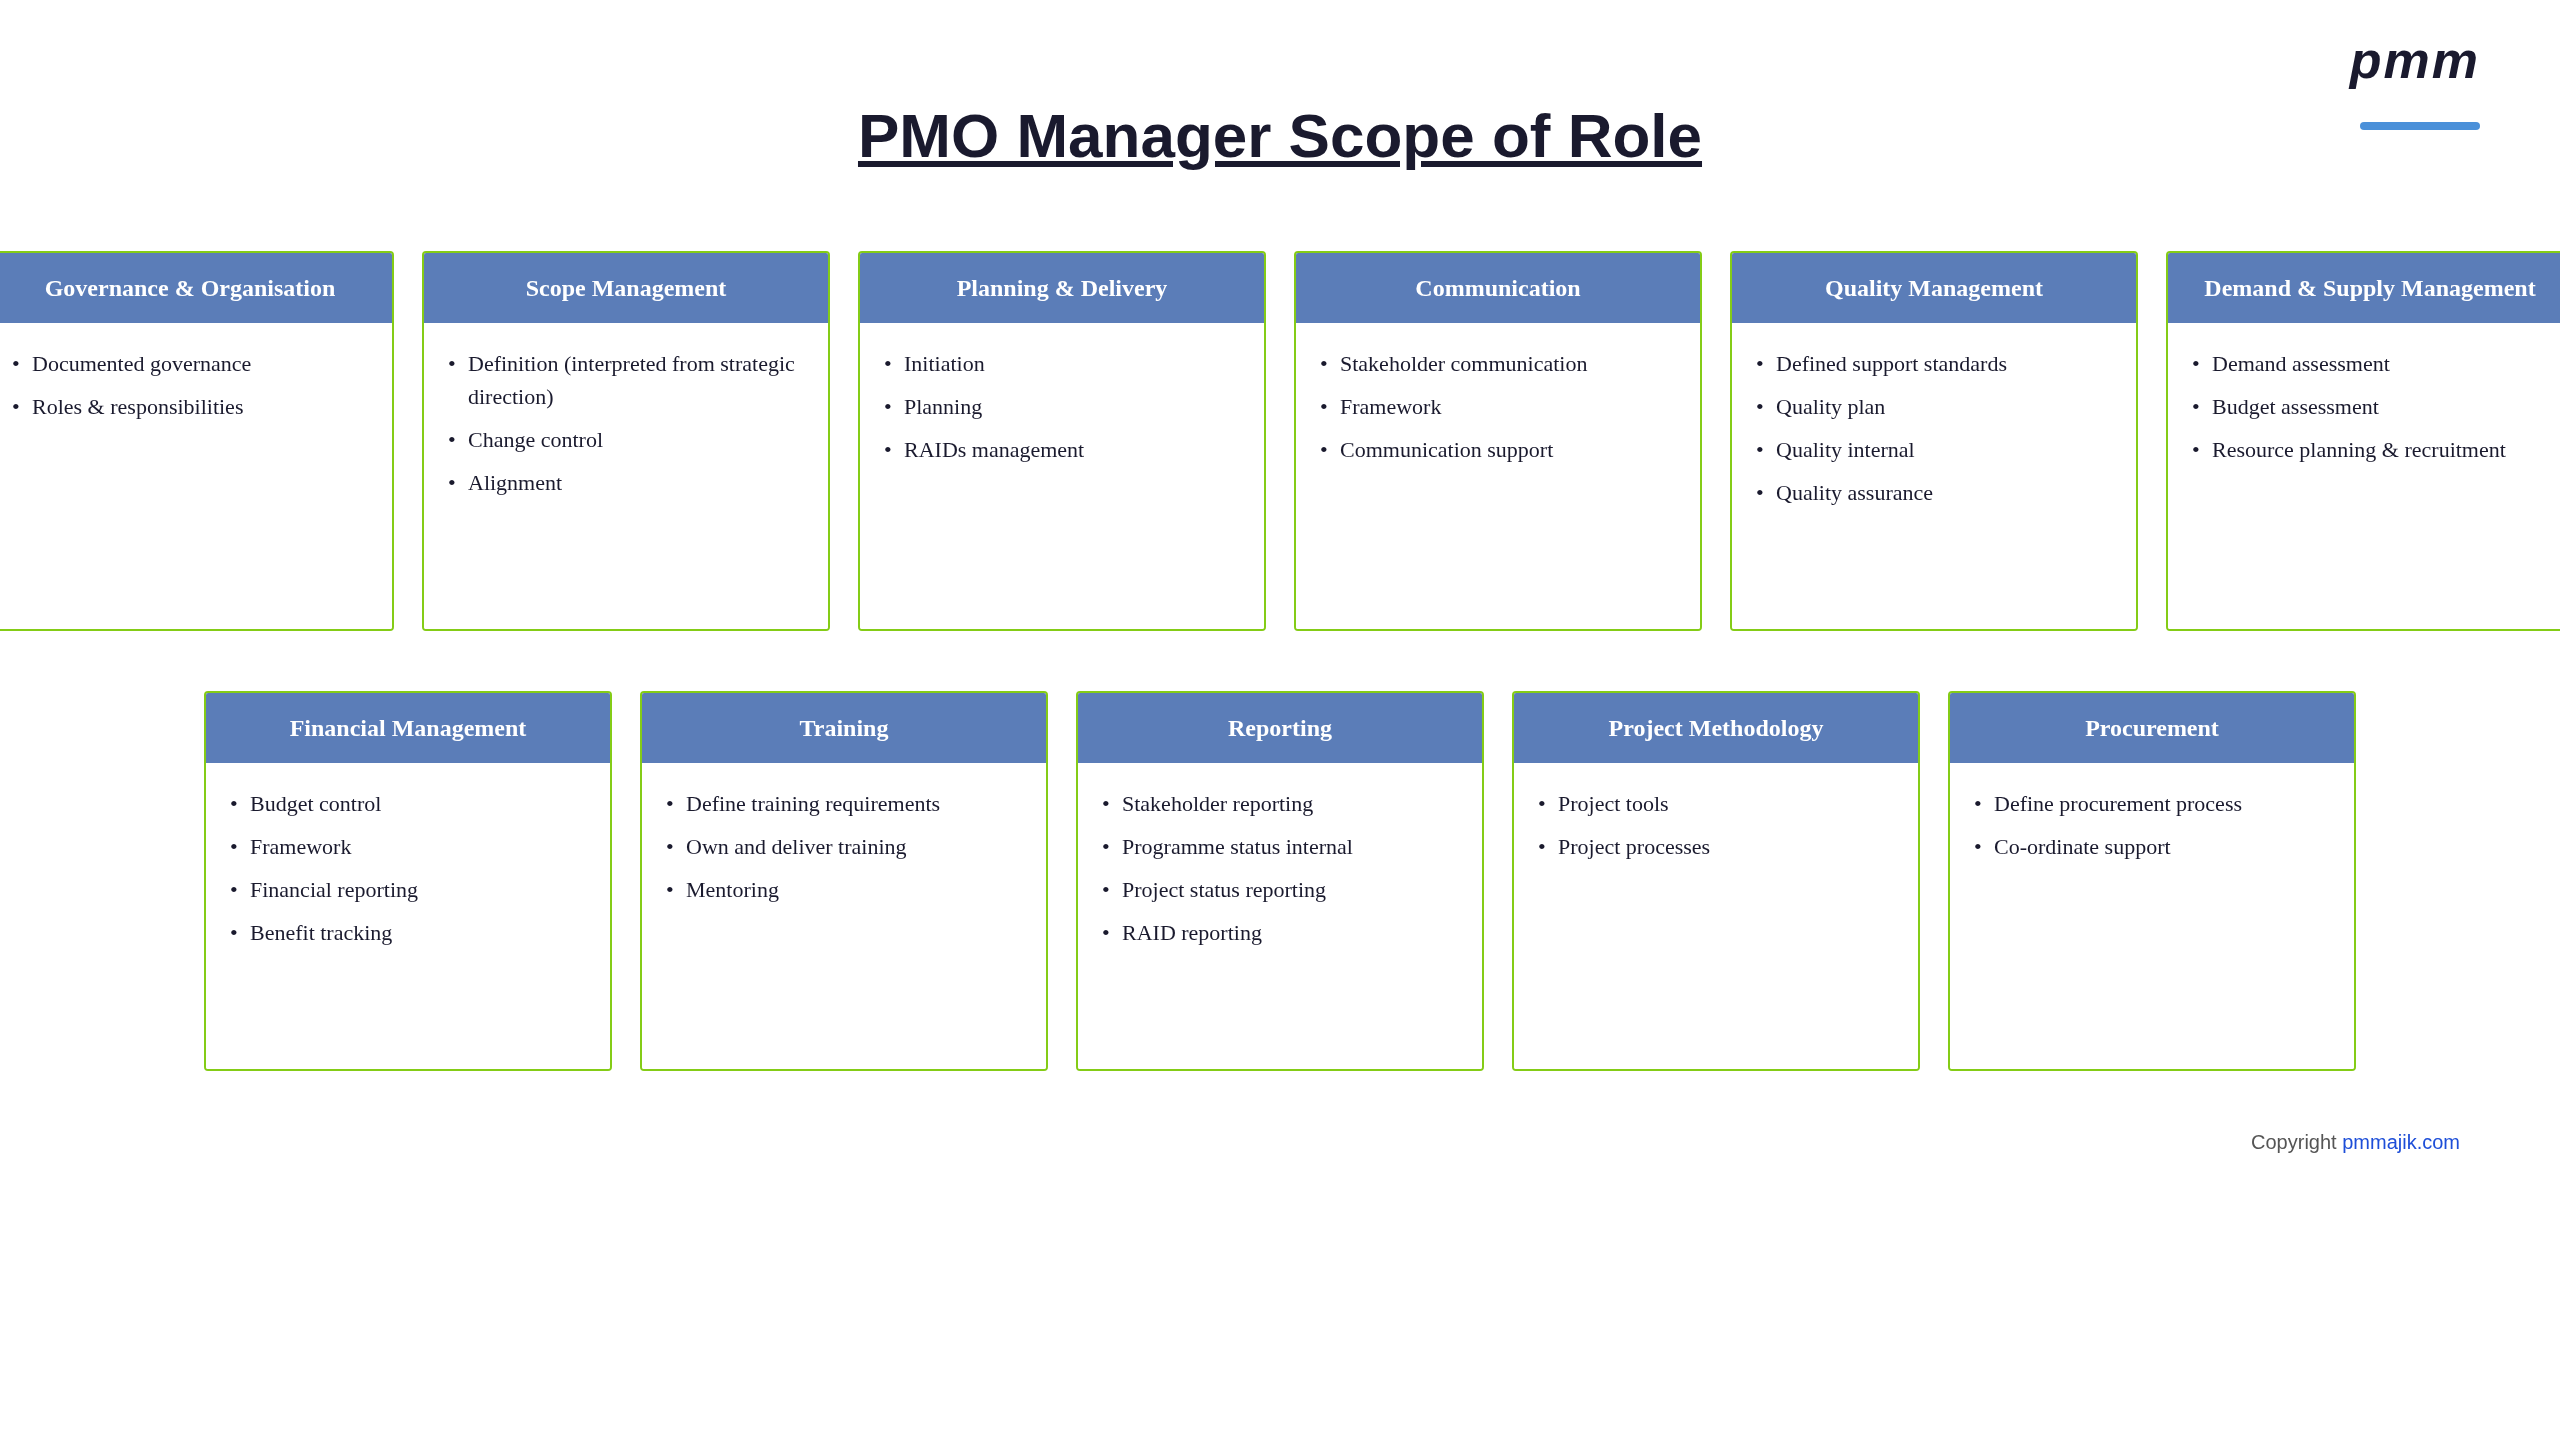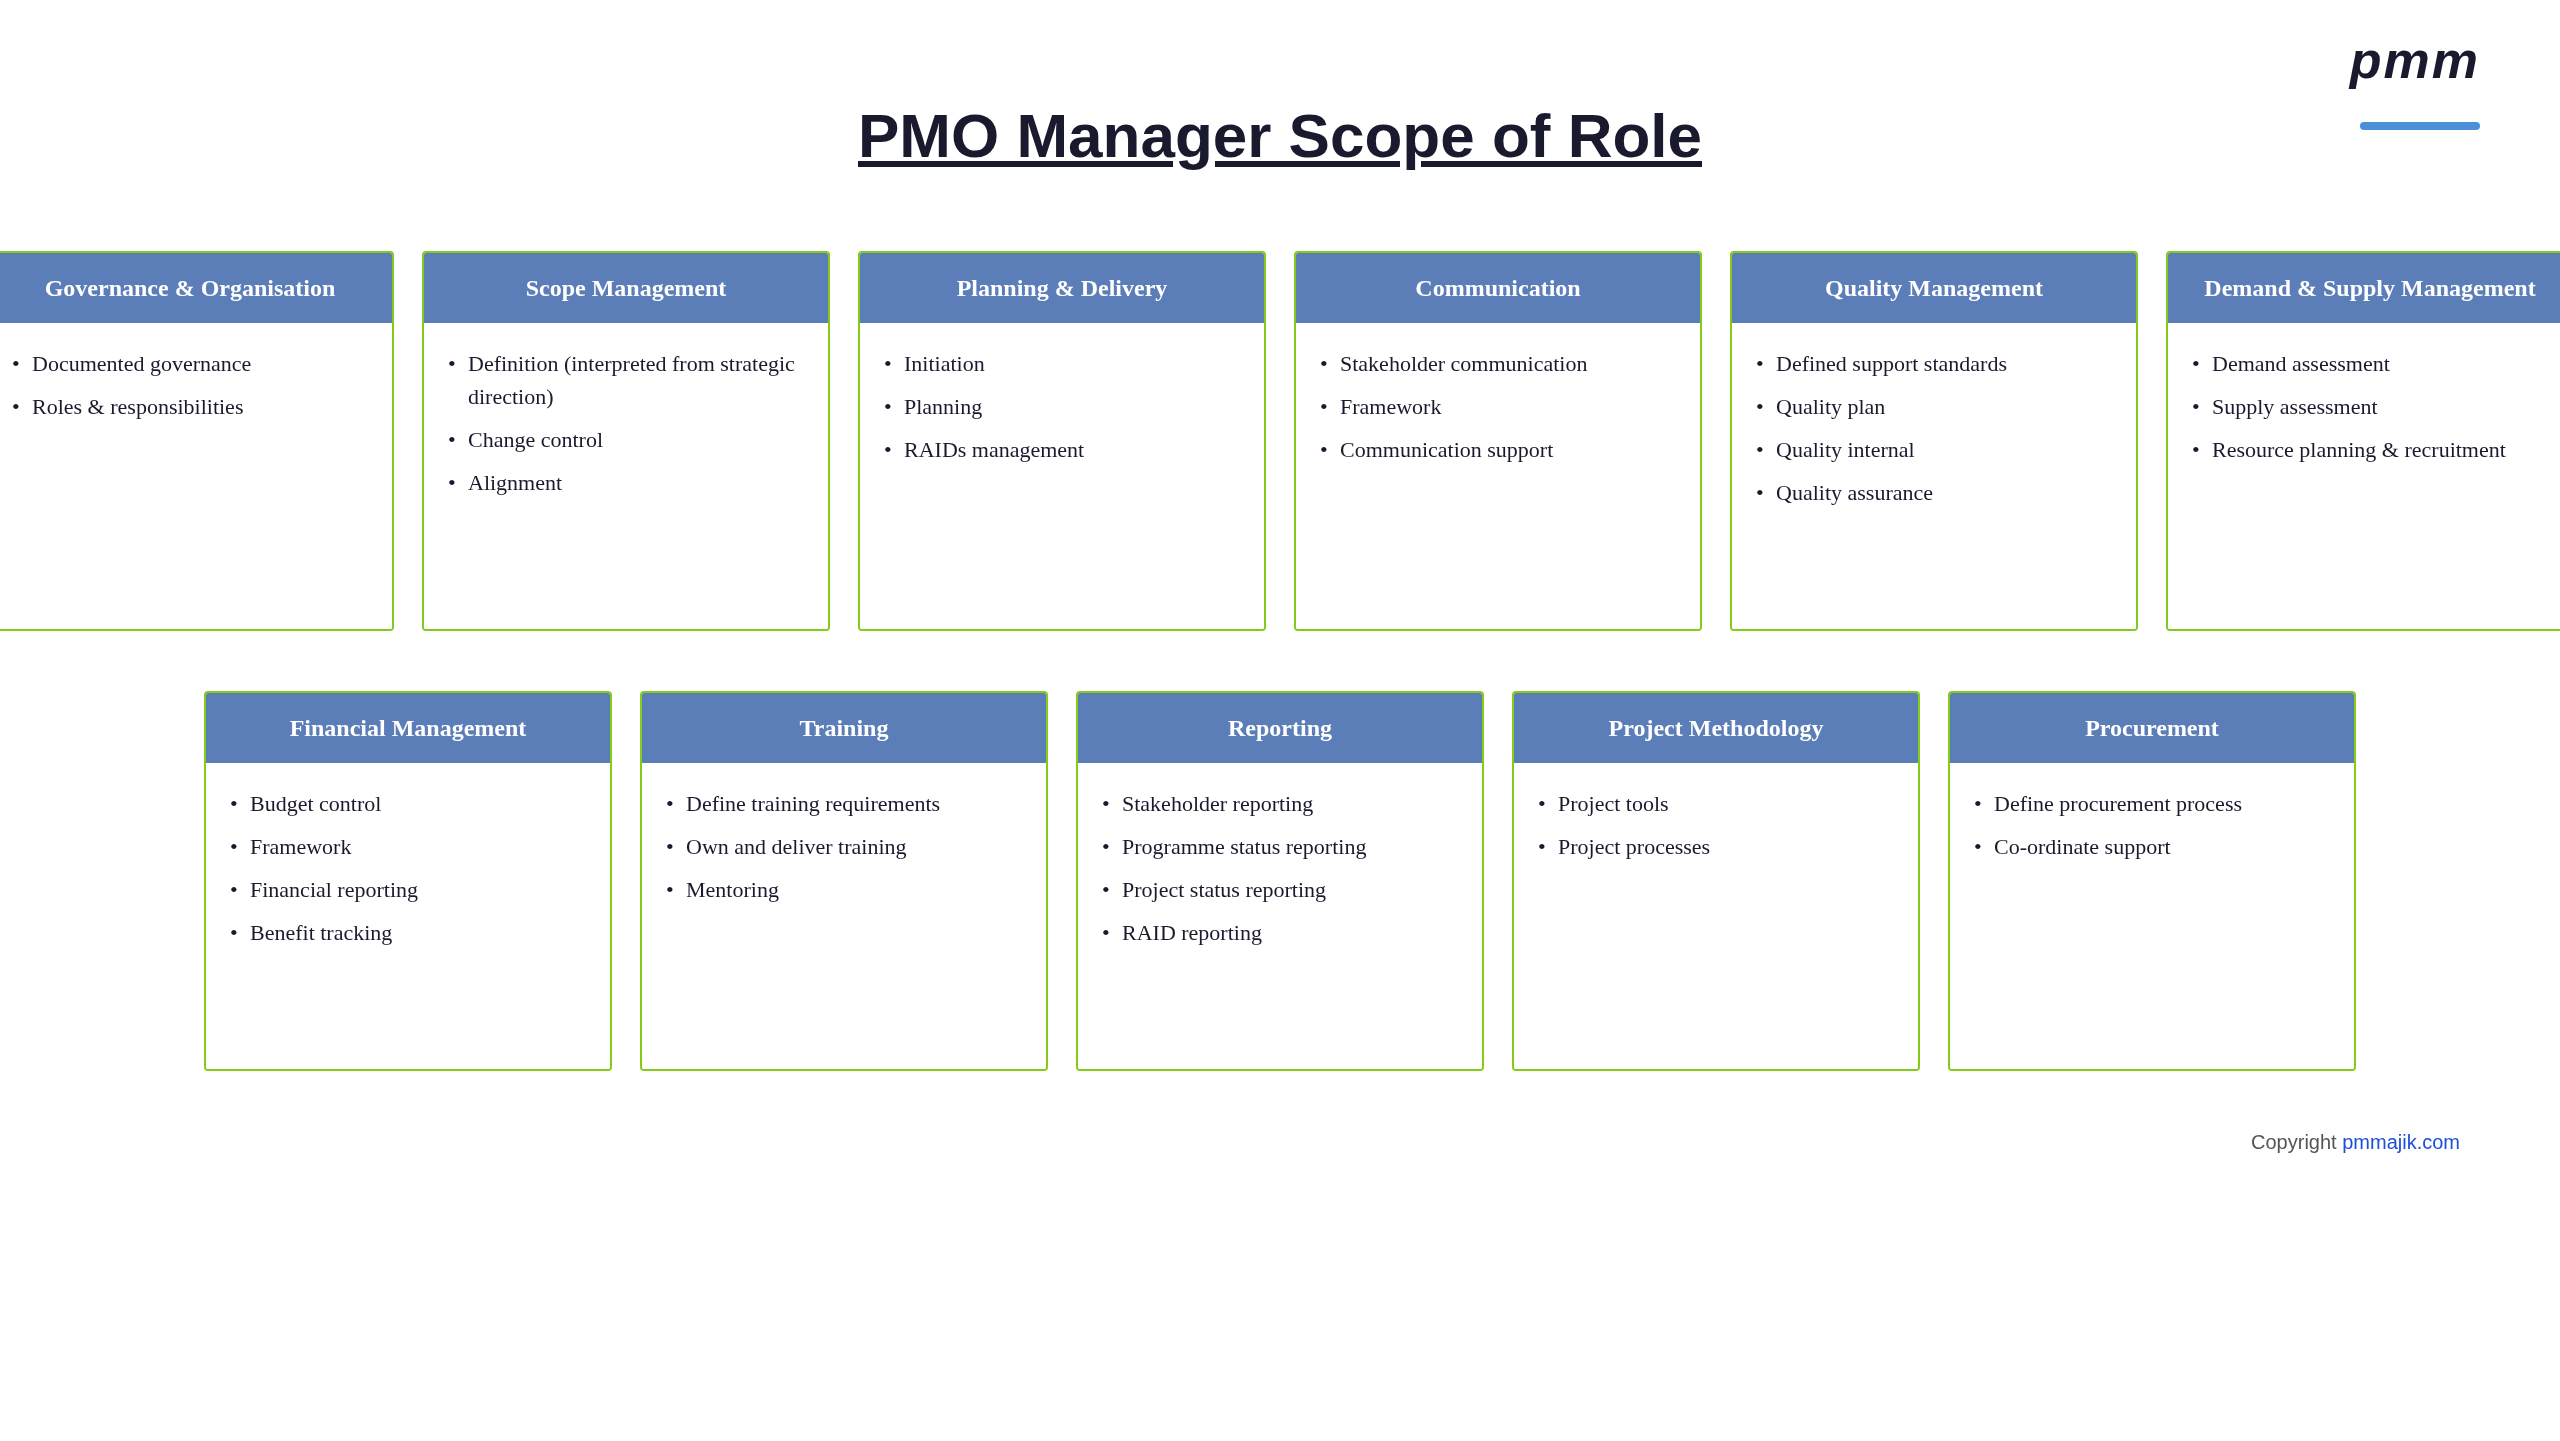--- a/index.html
+++ b/index.html
@@ -174,21 +174,21 @@
             <li>Quality internal</li>
             <li>Quality assurance</li>
           </ul>
         </div>
       </div>
       <div class="card">
         <div class="card-header">Demand &amp; Supply Management</div>
         <div class="card-body">
           <ul>
             <li>Demand assessment</li>
-            <li>Supply assessment</li>
+            <li>Budget assessment</li>
             <li>Resource planning &amp; recruitment</li>
           </ul>
         </div>
       </div>
     </div>
 
   <div class="cards-row" id="row2-container">
       <div class="card">
         <div class="card-header">Financial Management</div>
         <div class="card-body">
@@ -208,21 +208,21 @@
             <li>Own and deliver training</li>
             <li>Mentoring</li>
           </ul>
         </div>
       </div>
       <div class="card">
         <div class="card-header">Reporting</div>
         <div class="card-body">
           <ul>
             <li>Stakeholder reporting</li>
-            <li>Programme status reporting</li>
+            <li>Programme status internal</li>
             <li>Project status reporting</li>
             <li>RAID reporting</li>
           </ul>
         </div>
       </div>
       <div class="card">
         <div class="card-header">Project Methodology</div>
         <div class="card-body">
           <ul>
             <li>Project tools</li>

